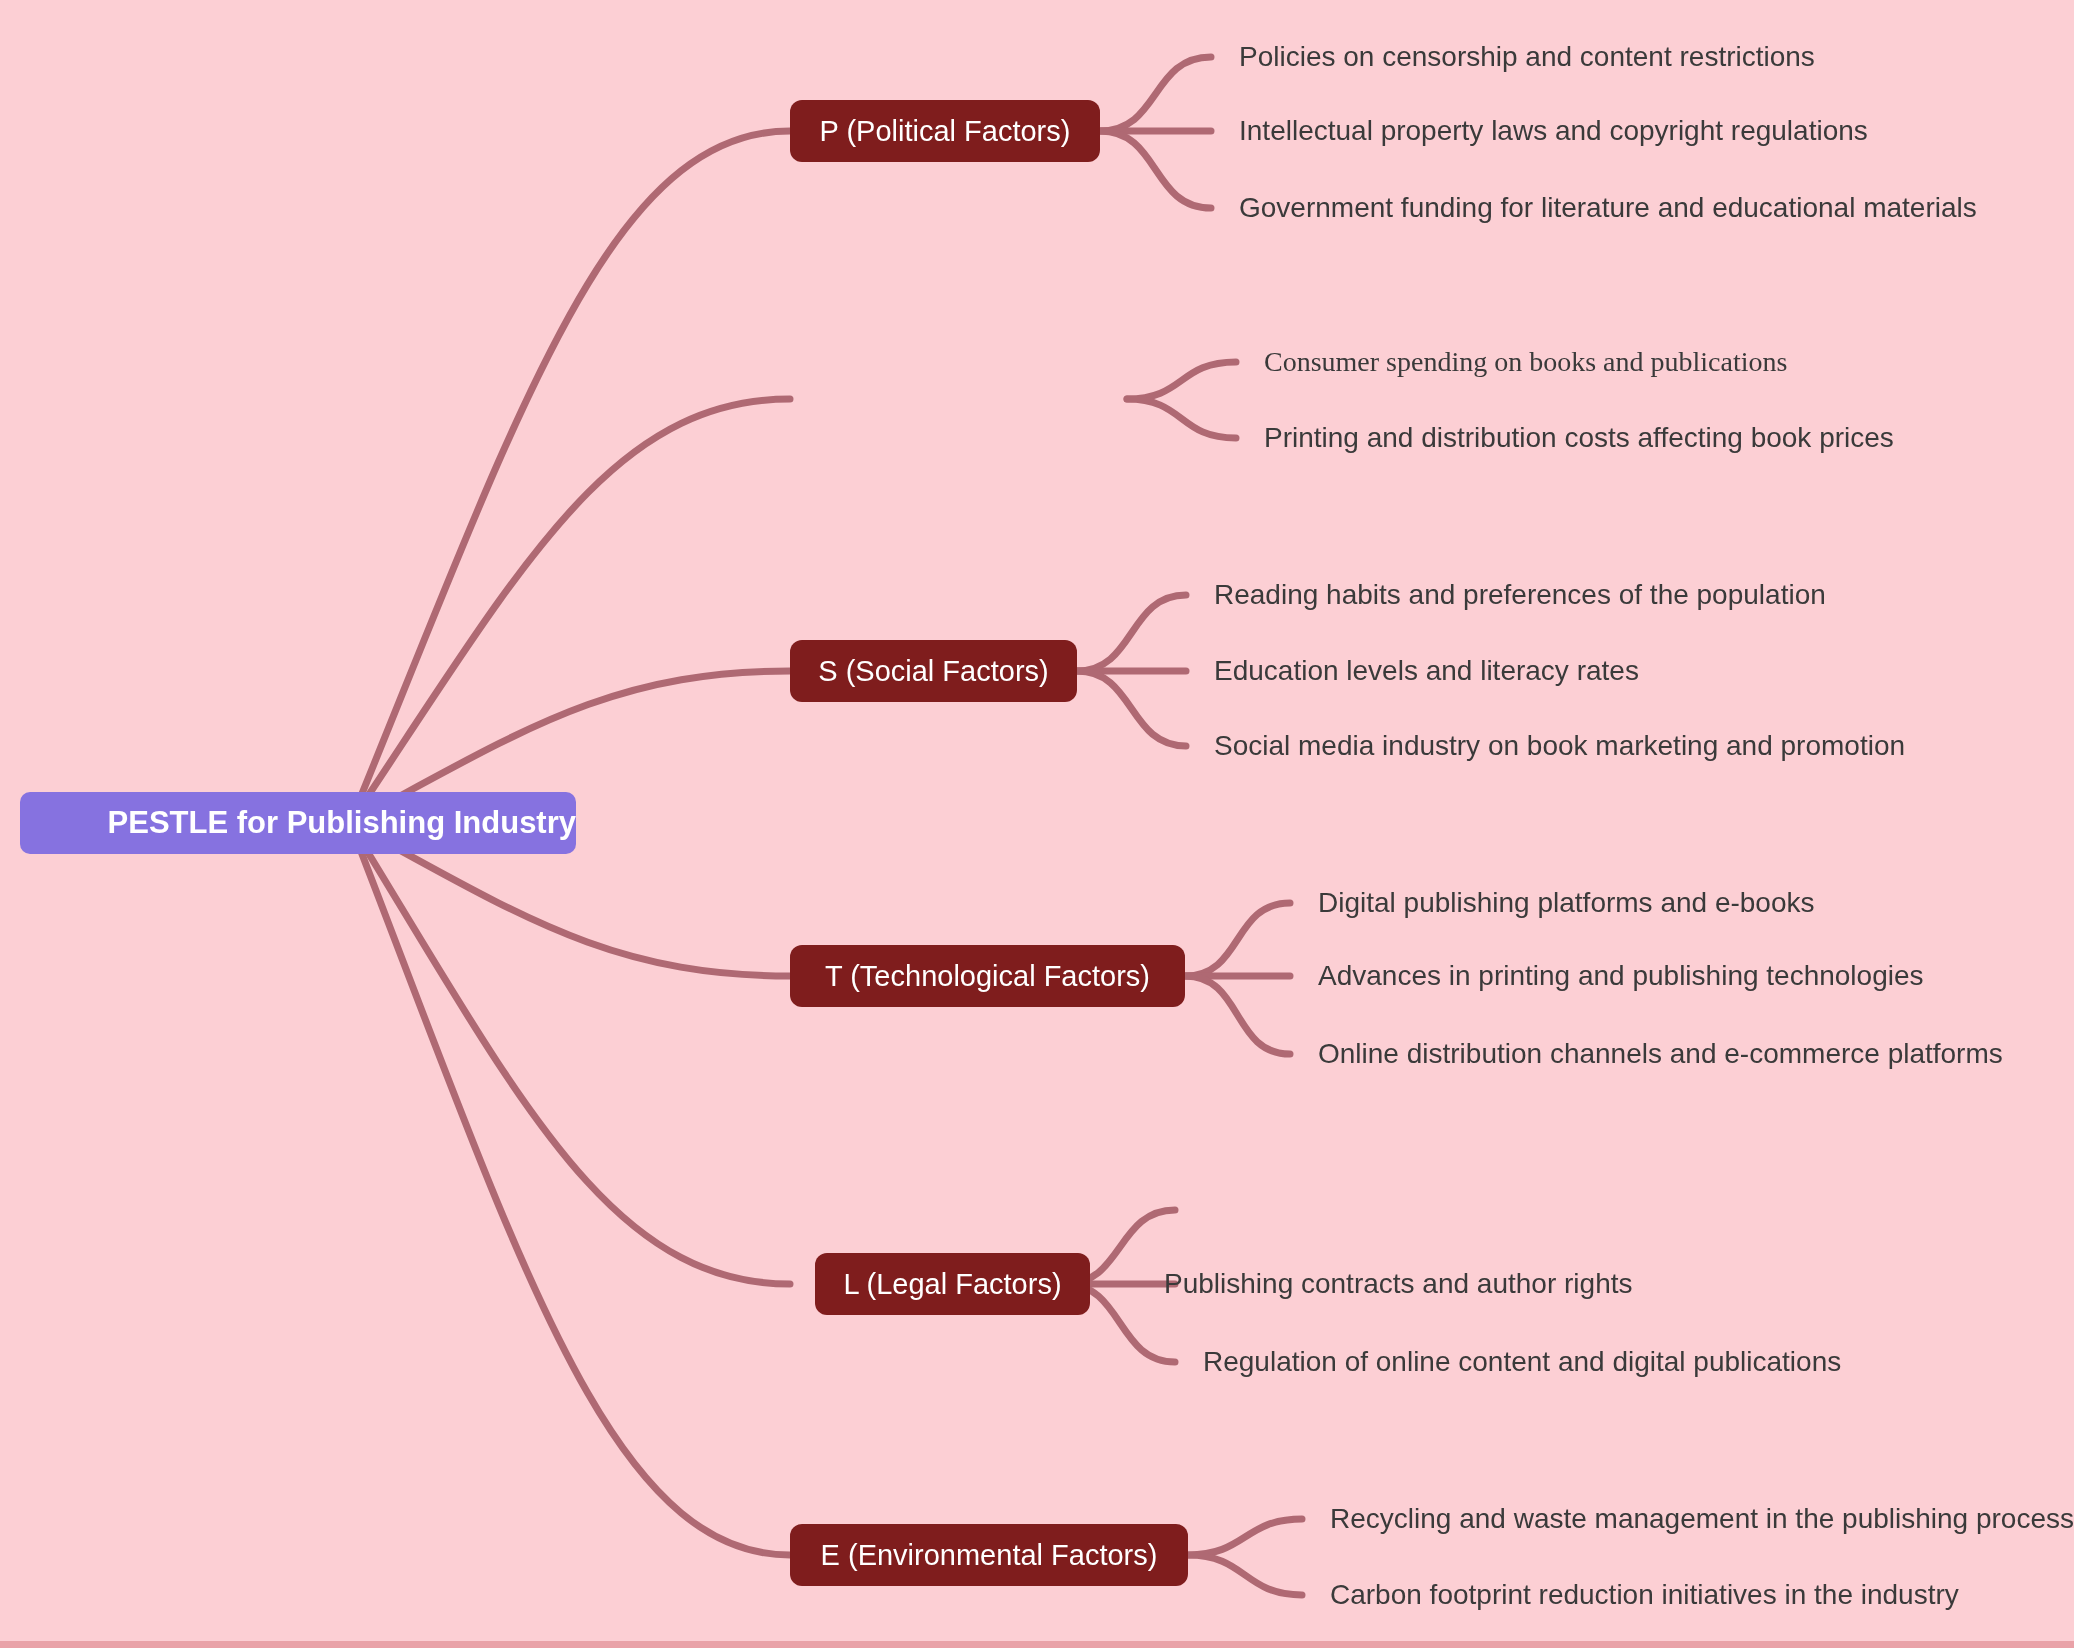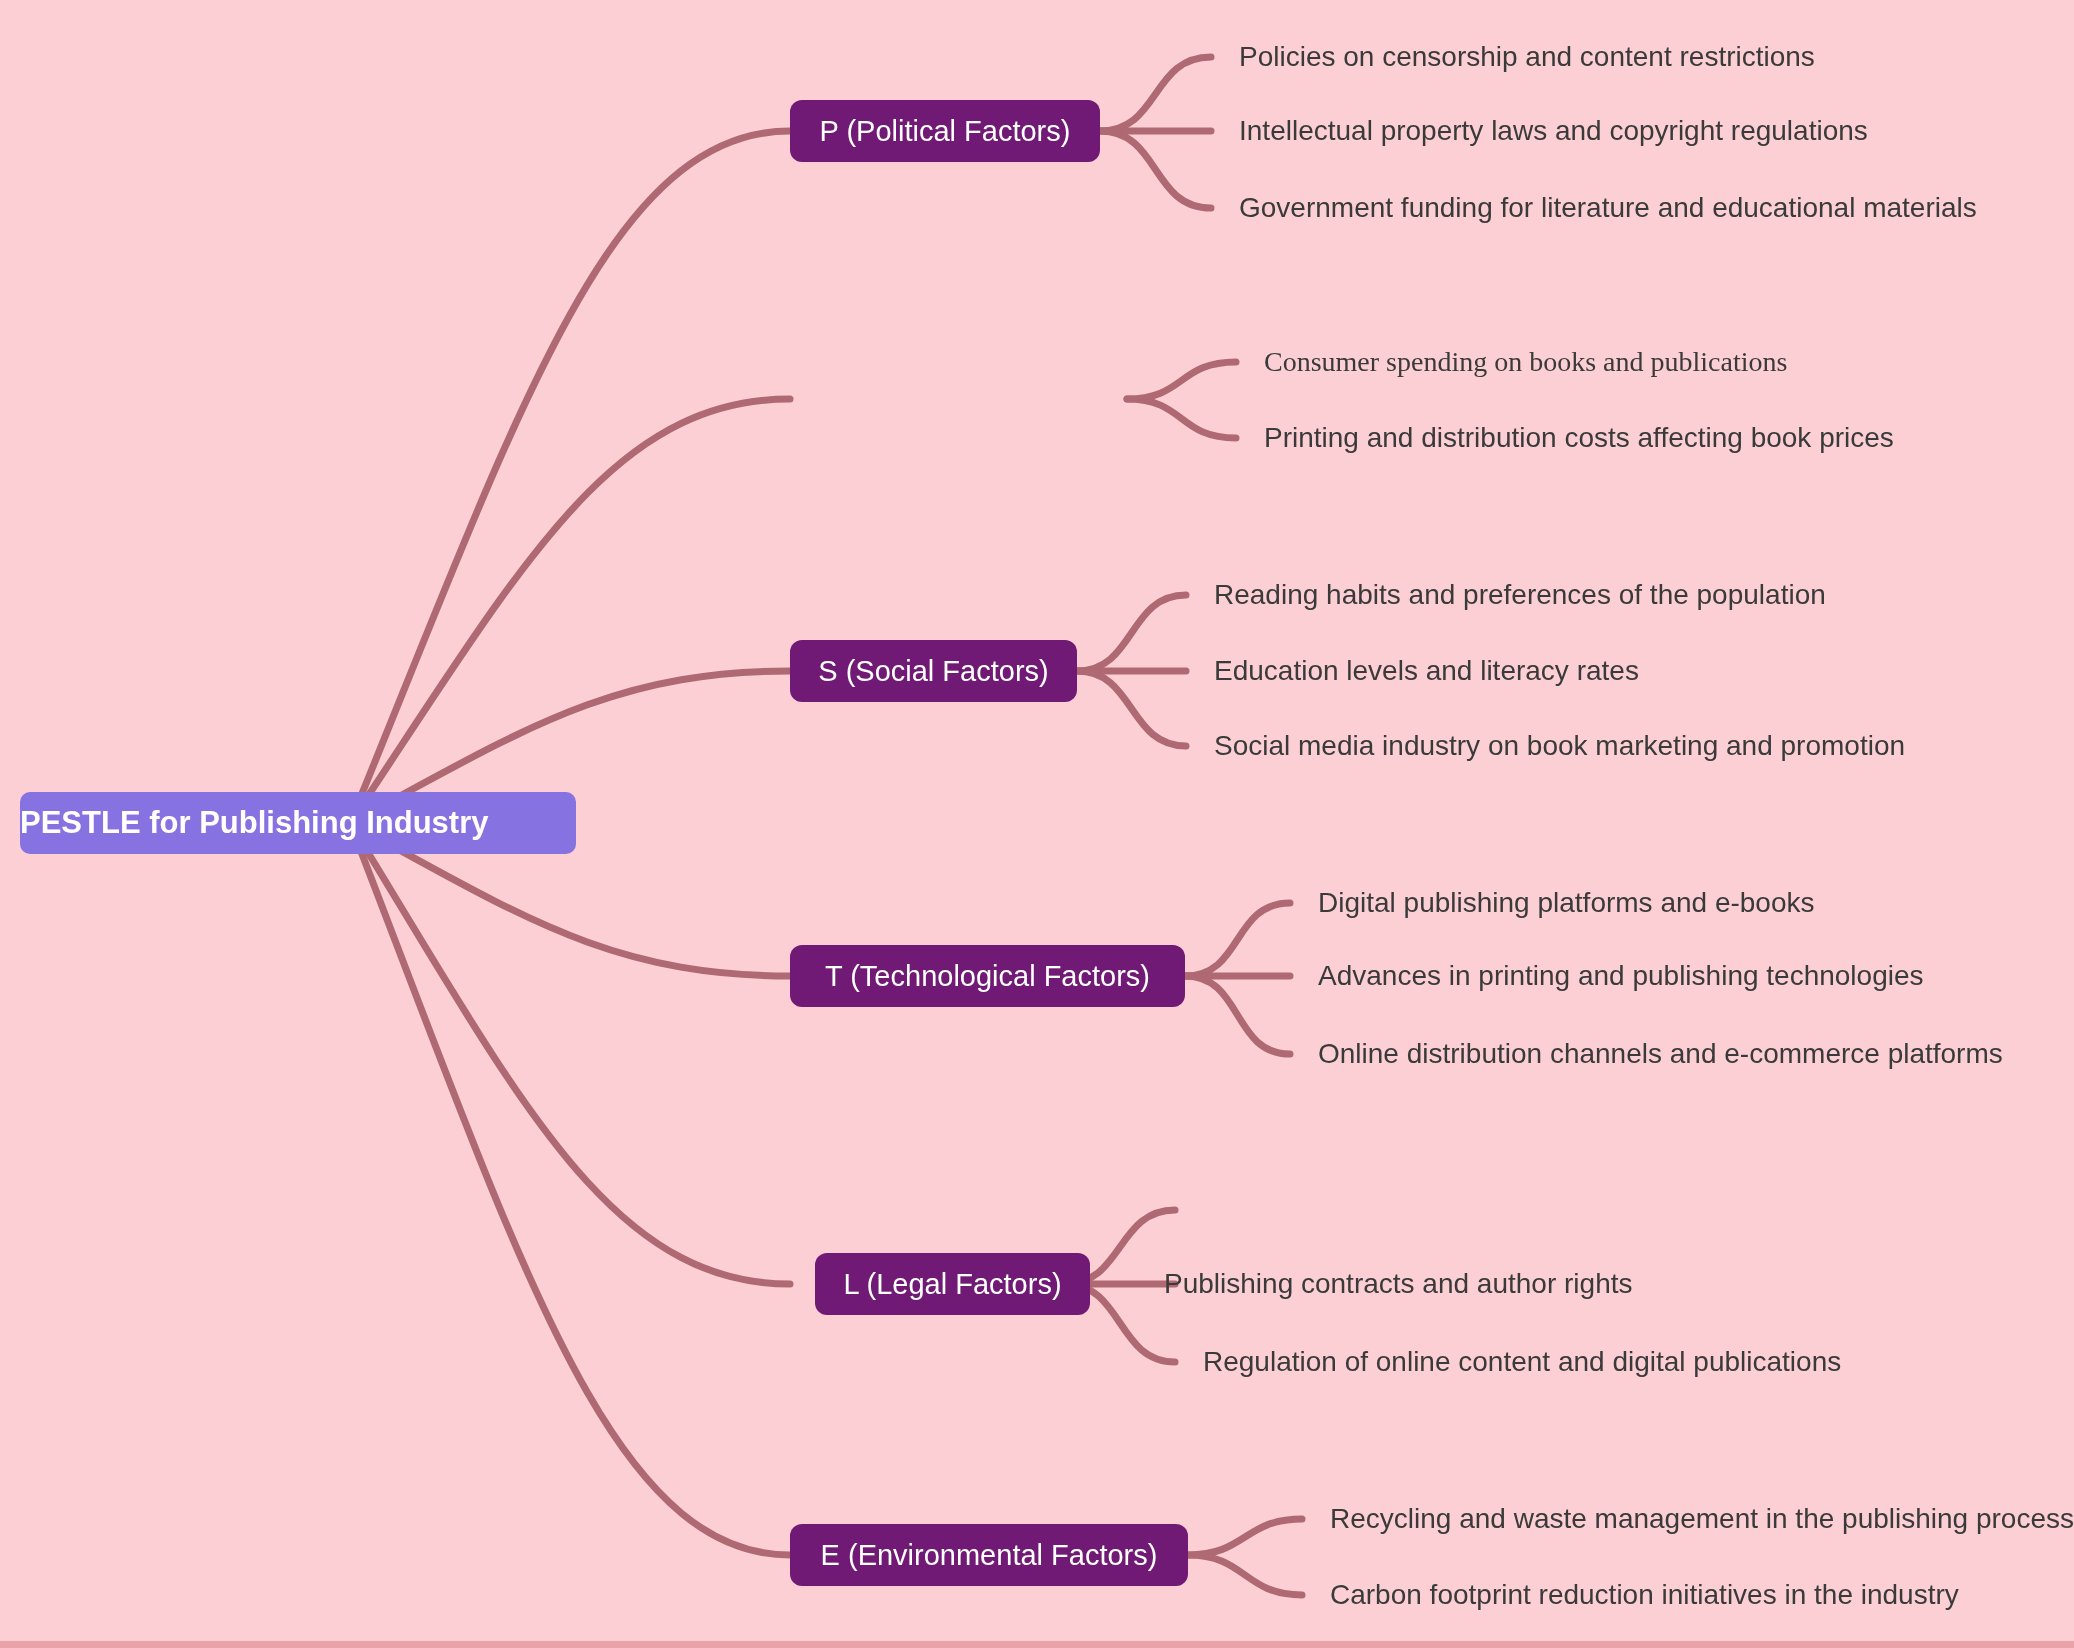--- a/index.html
+++ b/index.html
@@ -25,30 +25,30 @@
   }
   .root-node {
     position: absolute;
     left: 20px; top: 792px;
     width: 556px; height: 62px;
     line-height: 62px;
     background: #8672E0;
     color: #FFFFFF;
     font-size: 31px;
     font-weight: bold;
-    text-align: left;
+    text-align: right;
     border-radius: 10px;
     white-space: nowrap;
     z-index: 2;
   }
   .branch-node {
     position: absolute;
     height: 62px;
     line-height: 62px;
-    background: #701a75;
+    background: #7f1d1d;
     color: #FFFFFF;
     font-size: 29px;
     text-align: center;
     border-radius: 12px;
     white-space: nowrap;
     z-index: 2;
   }
   .leaf {
     position: absolute;
     transform: translateY(-50%);

